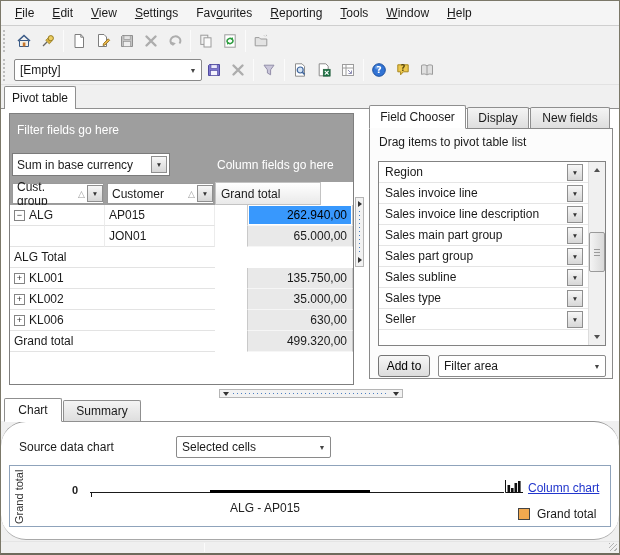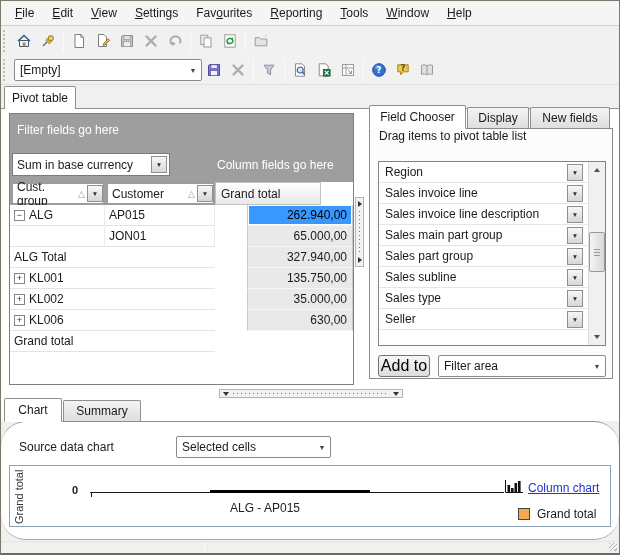--- a/index.html
+++ b/index.html
@@ -82,38 +82,38 @@
            border-left:3px solid transparent; border-right:3px solid transparent; }
   .hsplit .a1 { left:3px; } .hsplit .a2 { right:3px; }
 
   
   .tab-fc { left:368px; top:104px; width:97px; height:24px; }
   .tab-fc.active { border-bottom:1px solid #fcfcfc; }
   .tab-display { left:466px; top:106px; width:62px; height:21px; }
   .tab-newfields { left:529px; top:106px; width:80px; height:21px; }
   .fc-panel { position:absolute; left:368px; top:127px; width:244px; height:251px;
               border:1px solid #8a8a8a; background:#fcfcfc; }
-  .fc-hint { position:absolute; left:9px; top:0; }
+  .fc-hint { position:absolute; left:9px; top:6px; }
   .flist { position:absolute; left:8px; top:32px; width:228px; height:185px; background:#fff;
            border:1px solid #828282; overflow:hidden; }
   .fitem { position:relative; height:21px; border-bottom:1px solid #e5e5e5; }
   .fitem .flabel { position:absolute; left:6px; top:3px; white-space:nowrap; }
   .fitem .dbtn { position:absolute; right:22px; top:2px; }
   .sbar { position:absolute; right:0; top:0; width:17px; height:100%; background:#f0f0f0; border-left:1px solid #dcdcdc; }
   .sbtn { position:absolute; left:0; width:16px; height:16px; display:flex; align-items:center; justify-content:center; }
   .sb-up { top:0; } .sb-down { bottom:0; }
   .tri-u { width:0;height:0;border-bottom:4px solid #505050;border-left:3.5px solid transparent;border-right:3.5px solid transparent; }
   .tri-d { width:0;height:0;border-top:4px solid #505050;border-left:3.5px solid transparent;border-right:3.5px solid transparent; }
   .sthumb { position:absolute; left:0; top:70px; width:16px; height:40px; background:linear-gradient(to right,#f4f4f4,#d9d9d9);
             border:1px solid #9a9a9a; border-radius:2px; }
   .sthumb:after { content:""; position:absolute; left:4px; right:4px; top:16px; height:7px;
                   background:repeating-linear-gradient(to bottom,#9a9a9a 0 1px,transparent 1px 3px); }
   .addto-btn { position:absolute; left:8px; top:226px; width:52px; height:22px;
                background:linear-gradient(#f7f7f7,#dcdcdc); border:1px solid #757575; border-radius:3px;
-               font-size:16px; font-family:inherit;text-align:center; }
+               font-size:12px; font-family:inherit;text-align:center; }
   .area-combo { position:absolute; left:68px; top:226px; width:168px; height:22px; }
 
   
   .tab-chart { left:3px; top:397px; width:58px; height:24px; }
   .tab-chart.active { border-bottom:1px solid #fff; }
   .tab-summary { left:62px; top:399px; width:78px; height:21px; }
   .bottom-panel { position:absolute; top:420px; left:0; right:0; height:119px; background:#fff;
                   border-top:1px solid #909090; border-bottom:1px solid #a8a8a8;border-radius:25px; }
   .src-label { position:absolute; left:18px; top:18px; }
   .src-combo { position:absolute; left:175px; top:14px; width:155px; }
@@ -331,21 +331,20 @@
         <div class="pc c2">AP015</div>
         <div class="pc cv sel">262.940,00</div>
       </div>
       <div class="prow">
         <div class="pc c1"></div>
         <div class="pc c2">JON01</div>
         <div class="pc cv">65.000,00</div>
       </div>
       <div class="prow">
         <div class="pc cspan">ALG Total</div>
-        <div class="pc cv">327.940,00</div>
       </div>
       <div class="prow">
         <div class="pc cspan">
             <span class="expbox">+</span>
             <span>KL001</span>
           </div>
         <div class="pc cv">135.750,00</div>
       </div>
       <div class="prow">
         <div class="pc cspan">
@@ -356,20 +355,21 @@
       </div>
       <div class="prow">
         <div class="pc cspan">
             <span class="expbox">+</span>
             <span>KL006</span>
           </div>
         <div class="pc cv">630,00</div>
       </div>
       <div class="prow">
         <div class="pc cspan">Grand total</div>
+        <div class="pc cv">499.320,00</div>
       </div>
     </div>
   </div>
 
   <div class="vsplit">
     <span class="arr-r a1"></span>
     <span class="dots"></span>
     <span class="arr-r a2"></span>
   </div>
 

